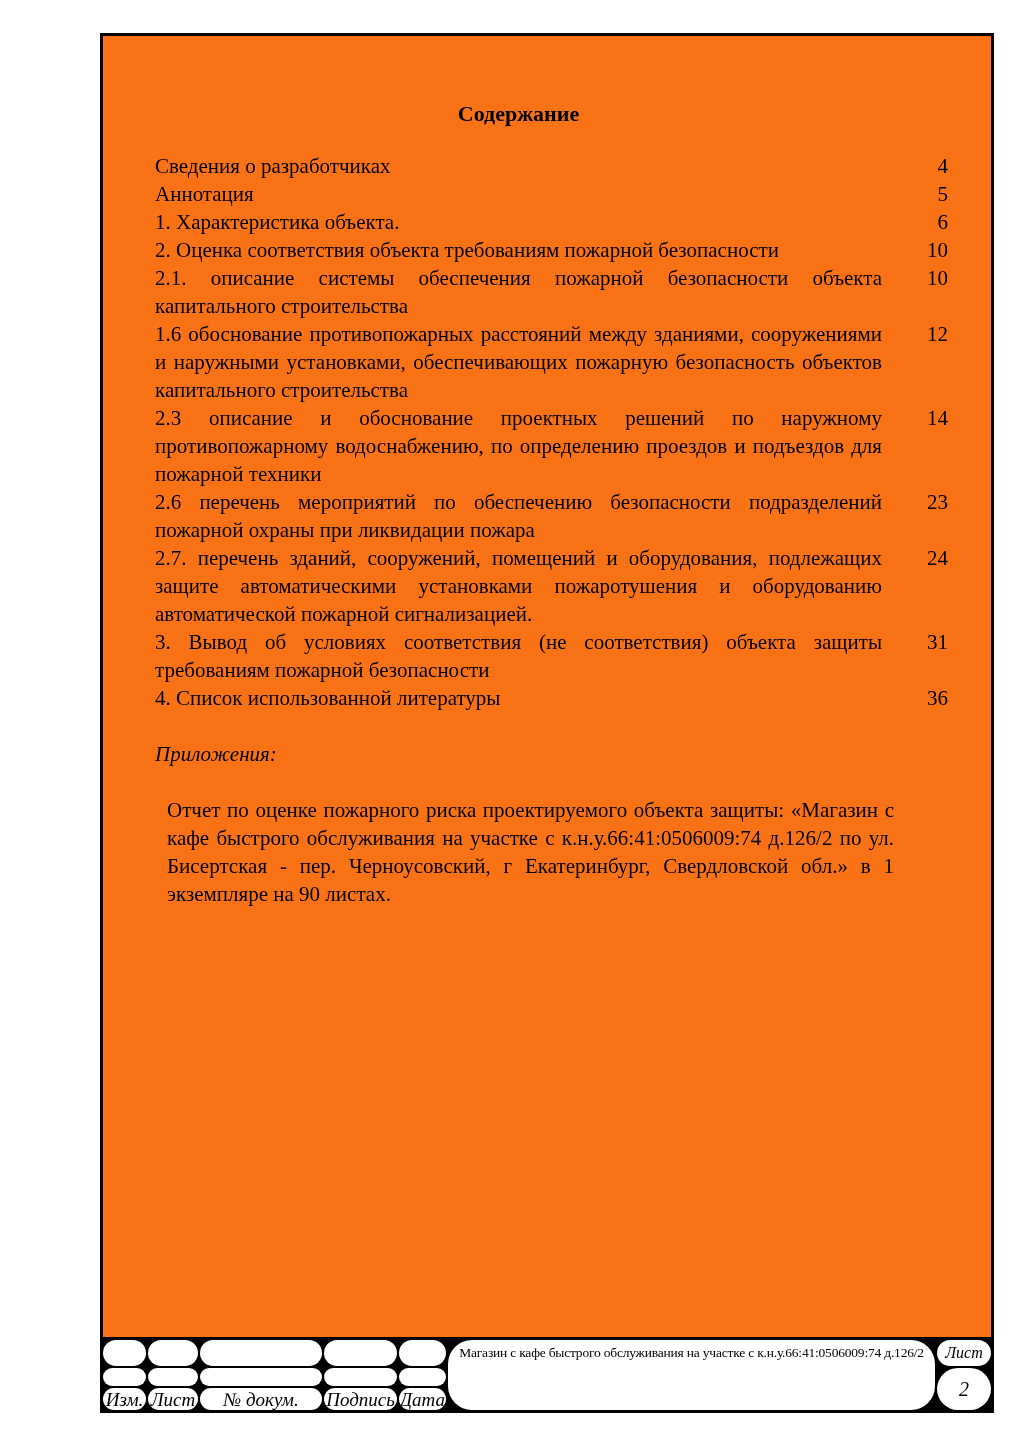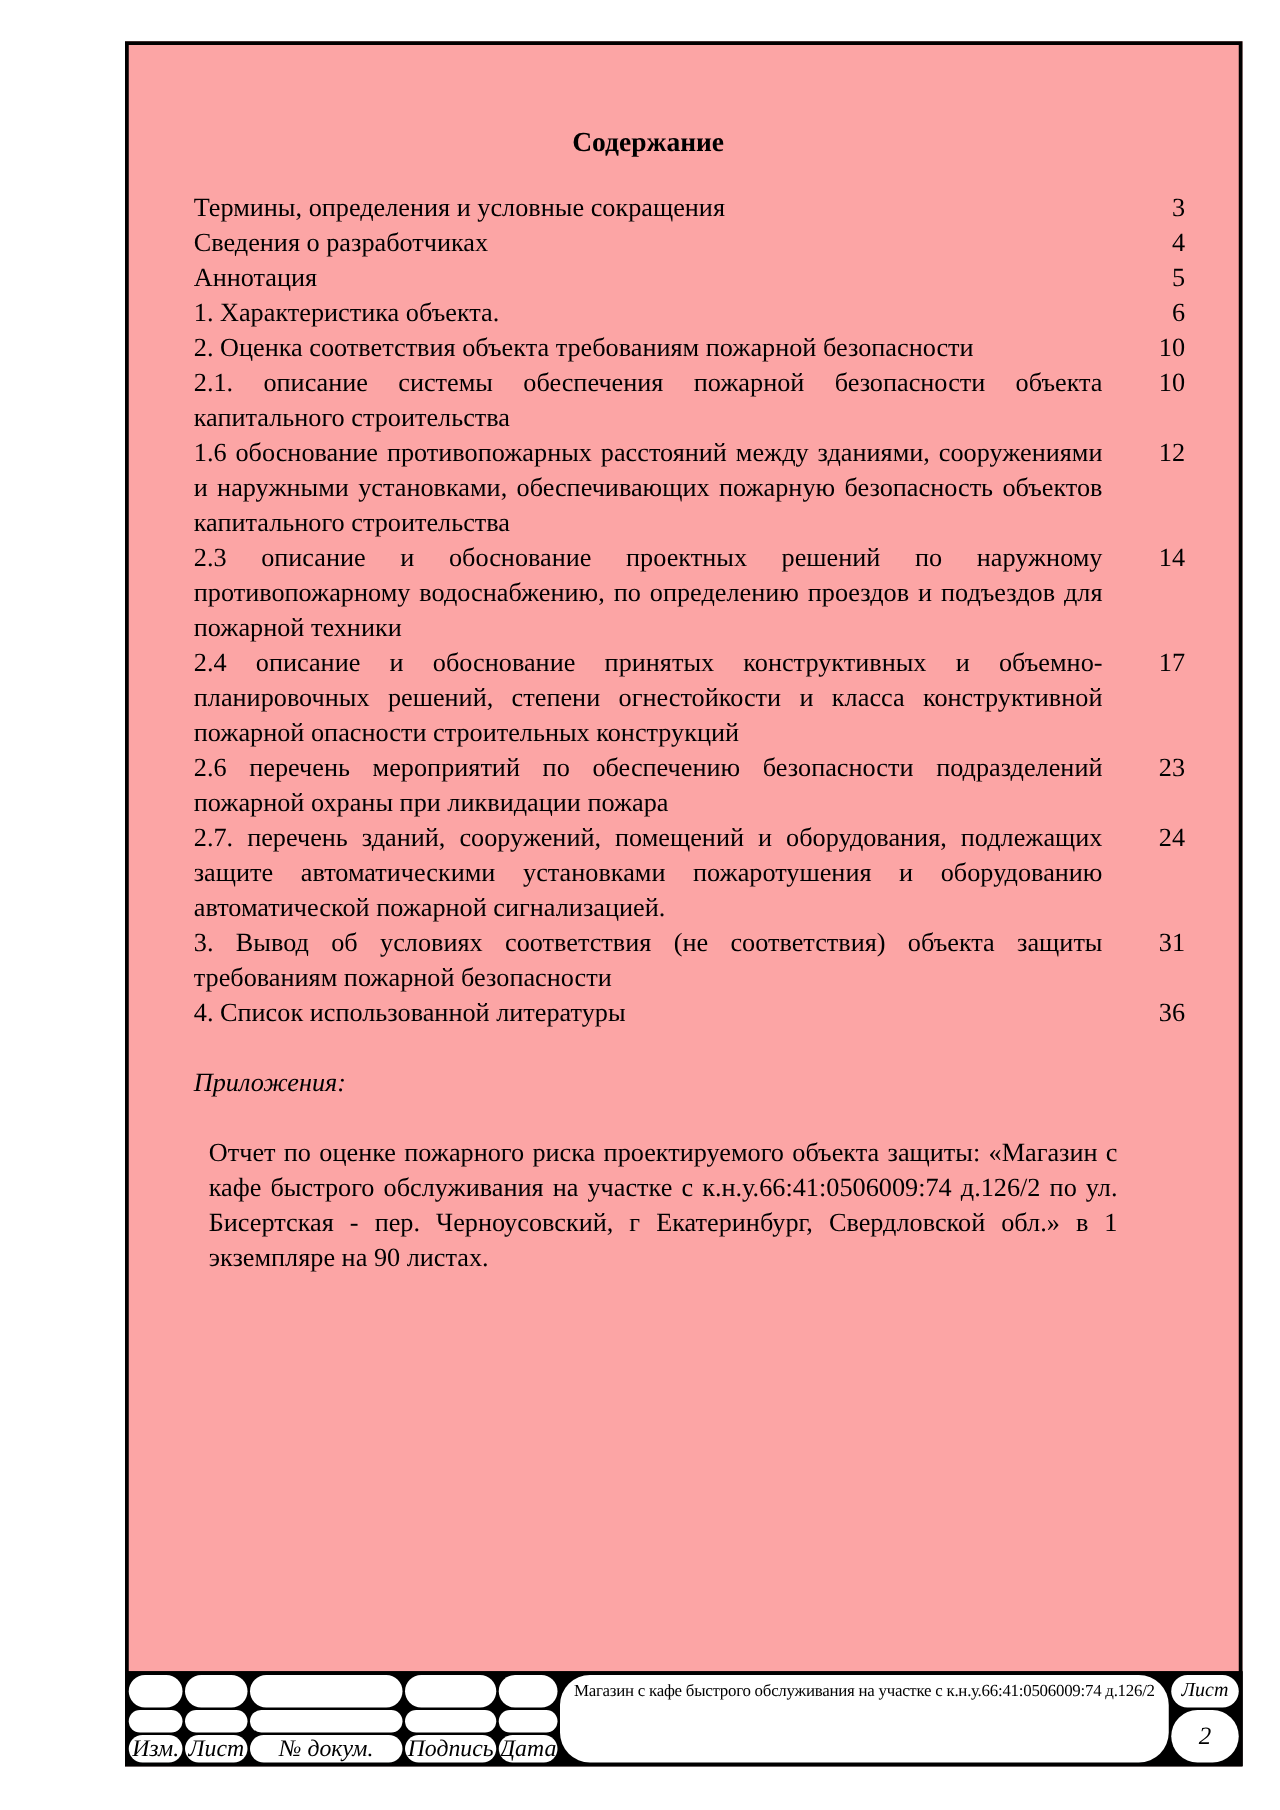--- a/index.html
+++ b/index.html
@@ -3,21 +3,21 @@
 <meta charset="utf-8">
 <style>
   html,body{margin:0;padding:0;}
   body{
     width:1024px;height:1448px;position:relative;background:#ffffff;
     font-family:"Liberation Serif","DejaVu Serif",serif;color:#000;
     overflow:hidden;
   }
   .frame{
     position:absolute;left:100px;top:33px;width:894px;height:1380px;
-    border:3px solid #000;box-sizing:border-box;background:#fca5a5;
+    border:3px solid #000;box-sizing:border-box;background:#f97316;
   }
   .content{
     position:absolute;top:0;left:0;right:0;
     padding:64px 43px 0 52px;
     font-size:21px;line-height:28px;
   }
   .doc-title{
     width:727px;margin:0 0 24px 0;
     font-size:22px;font-weight:bold;text-align:center;line-height:28px;
   }
@@ -47,24 +47,20 @@
 </style>
 </head>
 <body>
 
 <div class="frame">
 
   <div class="content">
     <h1 class="doc-title">Содержание</h1>
     <div>
         <div class="toc-entry">
-          <span class="toc-text">Термины, определения и условные сокращения</span>
-          <span class="toc-page">3</span>
-        </div>
-        <div class="toc-entry">
           <span class="toc-text">Сведения о разработчиках</span>
           <span class="toc-page">4</span>
         </div>
         <div class="toc-entry">
           <span class="toc-text">Аннотация</span>
           <span class="toc-page">5</span>
         </div>
         <div class="toc-entry">
           <span class="toc-text">1. Характеристика объекта.</span>
           <span class="toc-page">6</span>
@@ -77,24 +73,20 @@
           <span class="toc-text">2.1. описание системы обеспечения пожарной безопасности объекта капитального строительства</span>
           <span class="toc-page">10</span>
         </div>
         <div class="toc-entry">
           <span class="toc-text">1.6 обоснование противопожарных расстояний между зданиями, сооружениями и наружными установками, обеспечивающих пожарную безопасность объектов капитального строительства</span>
           <span class="toc-page">12</span>
         </div>
         <div class="toc-entry">
           <span class="toc-text">2.3 описание и обоснование проектных решений по наружному противопожарному водоснабжению, по определению проездов и подъездов для пожарной техники</span>
           <span class="toc-page">14</span>
-        </div>
-        <div class="toc-entry">
-          <span class="toc-text">2.4 описание и обоснование принятых конструктивных и объемно-планировочных решений, степени огнестойкости и класса конструктивной пожарной опасности строительных конструкций</span>
-          <span class="toc-page">17</span>
         </div>
         <div class="toc-entry">
           <span class="toc-text">2.6 перечень мероприятий по обеспечению безопасности подразделений пожарной охраны при ликвидации пожара</span>
           <span class="toc-page">23</span>
         </div>
         <div class="toc-entry">
           <span class="toc-text">2.7. перечень зданий, сооружений, помещений и оборудования, подлежащих защите автоматическими установками пожаротушения и оборудованию автоматической пожарной сигнализацией.</span>
           <span class="toc-page">24</span>
         </div>
         <div class="toc-entry">

